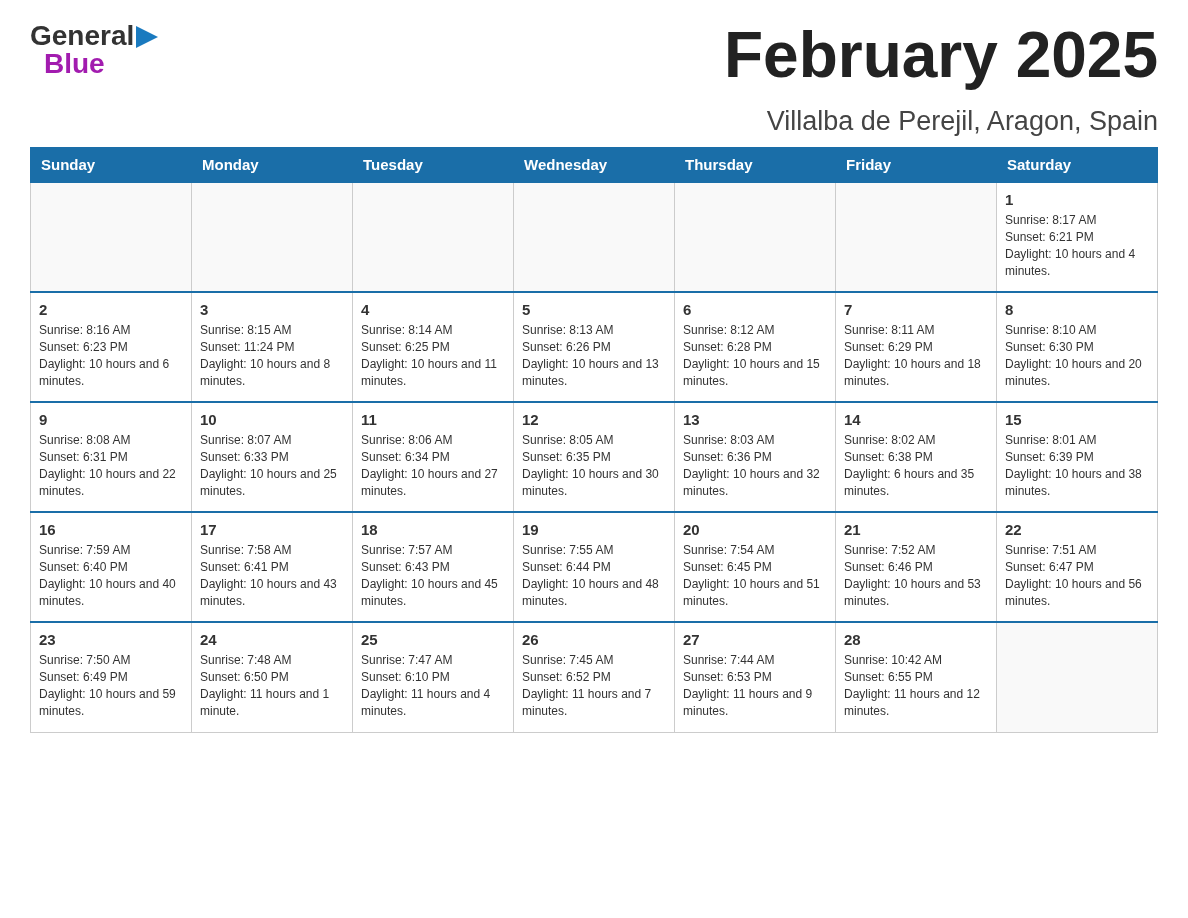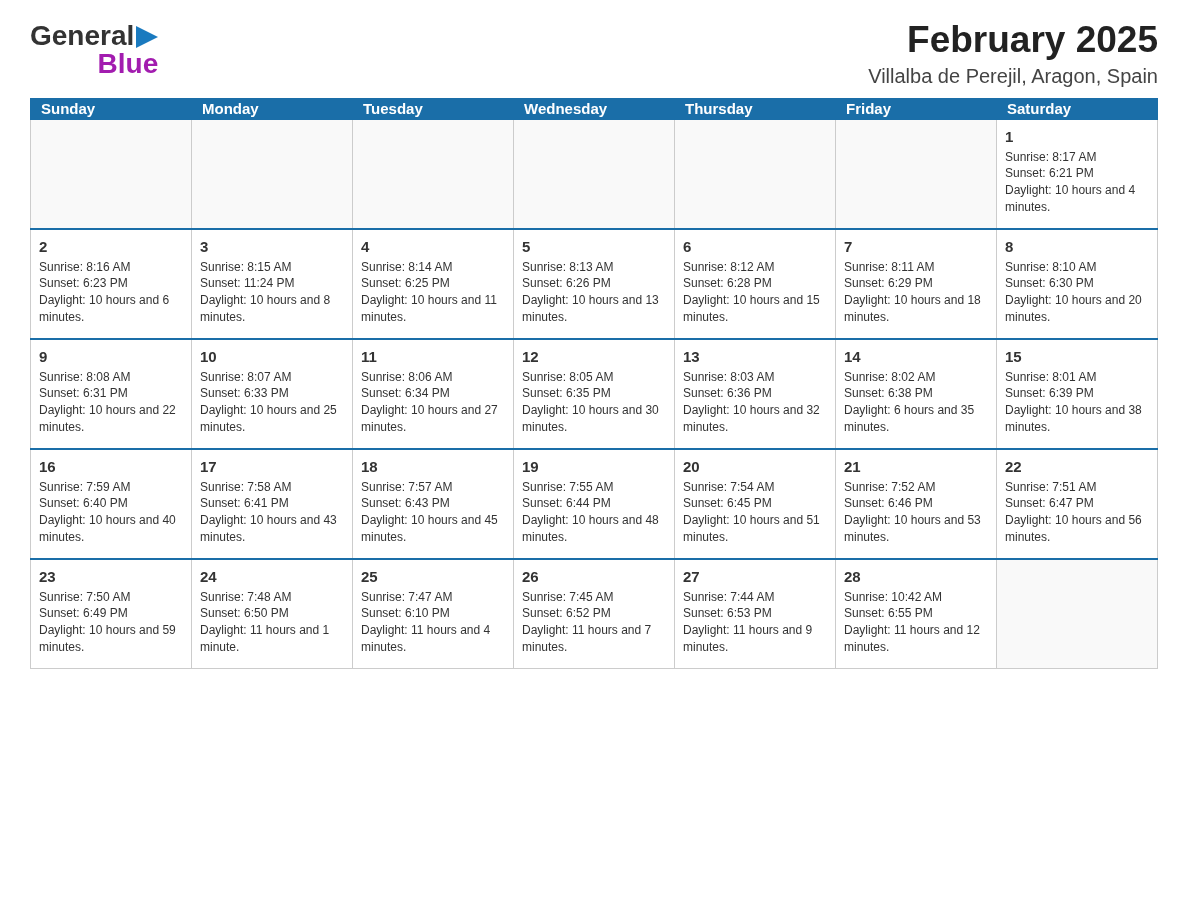--- a/index.html
+++ b/index.html
@@ -12,51 +12,51 @@
     }
     .header {
       display: flex;
       justify-content: space-between;
       align-items: flex-start;
       margin-bottom: 10px;
     }
     .logo {
       display: flex;
       flex-direction: column;
-      align-items: flex-end;
+      align-items: flex-start;
     }
     .logo-text-row {
       display: flex;
       align-items: center;
     }
     .title-area {
       text-align: right;
     }
     .month-title {
-      font-size: 37px;
+      font-size: 64px;
       font-weight: bold;
       color: #222;
       line-height: 1.1;
     }
     .location {
-      font-size: 20px;
+      font-size: 27px;
       color: #444;
-      margin-top: 4px;
+      margin-top: 16px;
     }
     .calendar {
       width: 100%;
       border-collapse: collapse;
       margin-top: 10px;
     }
     .calendar th {
       background-color: #1a6ea8;
       color: #fff;
       font-size: 15px;
       font-weight: bold;
-      padding: 1px 10px;
+      padding: 8px 10px;
       text-align: left;
       border: 1px solid #1a6ea8;
     }
     .calendar td {
       vertical-align: top;
       padding: 6px 8px;
       border: 1px solid #ccc;
       width: calc(100% / 7);
       font-size: 12.5px;
       color: #333;

